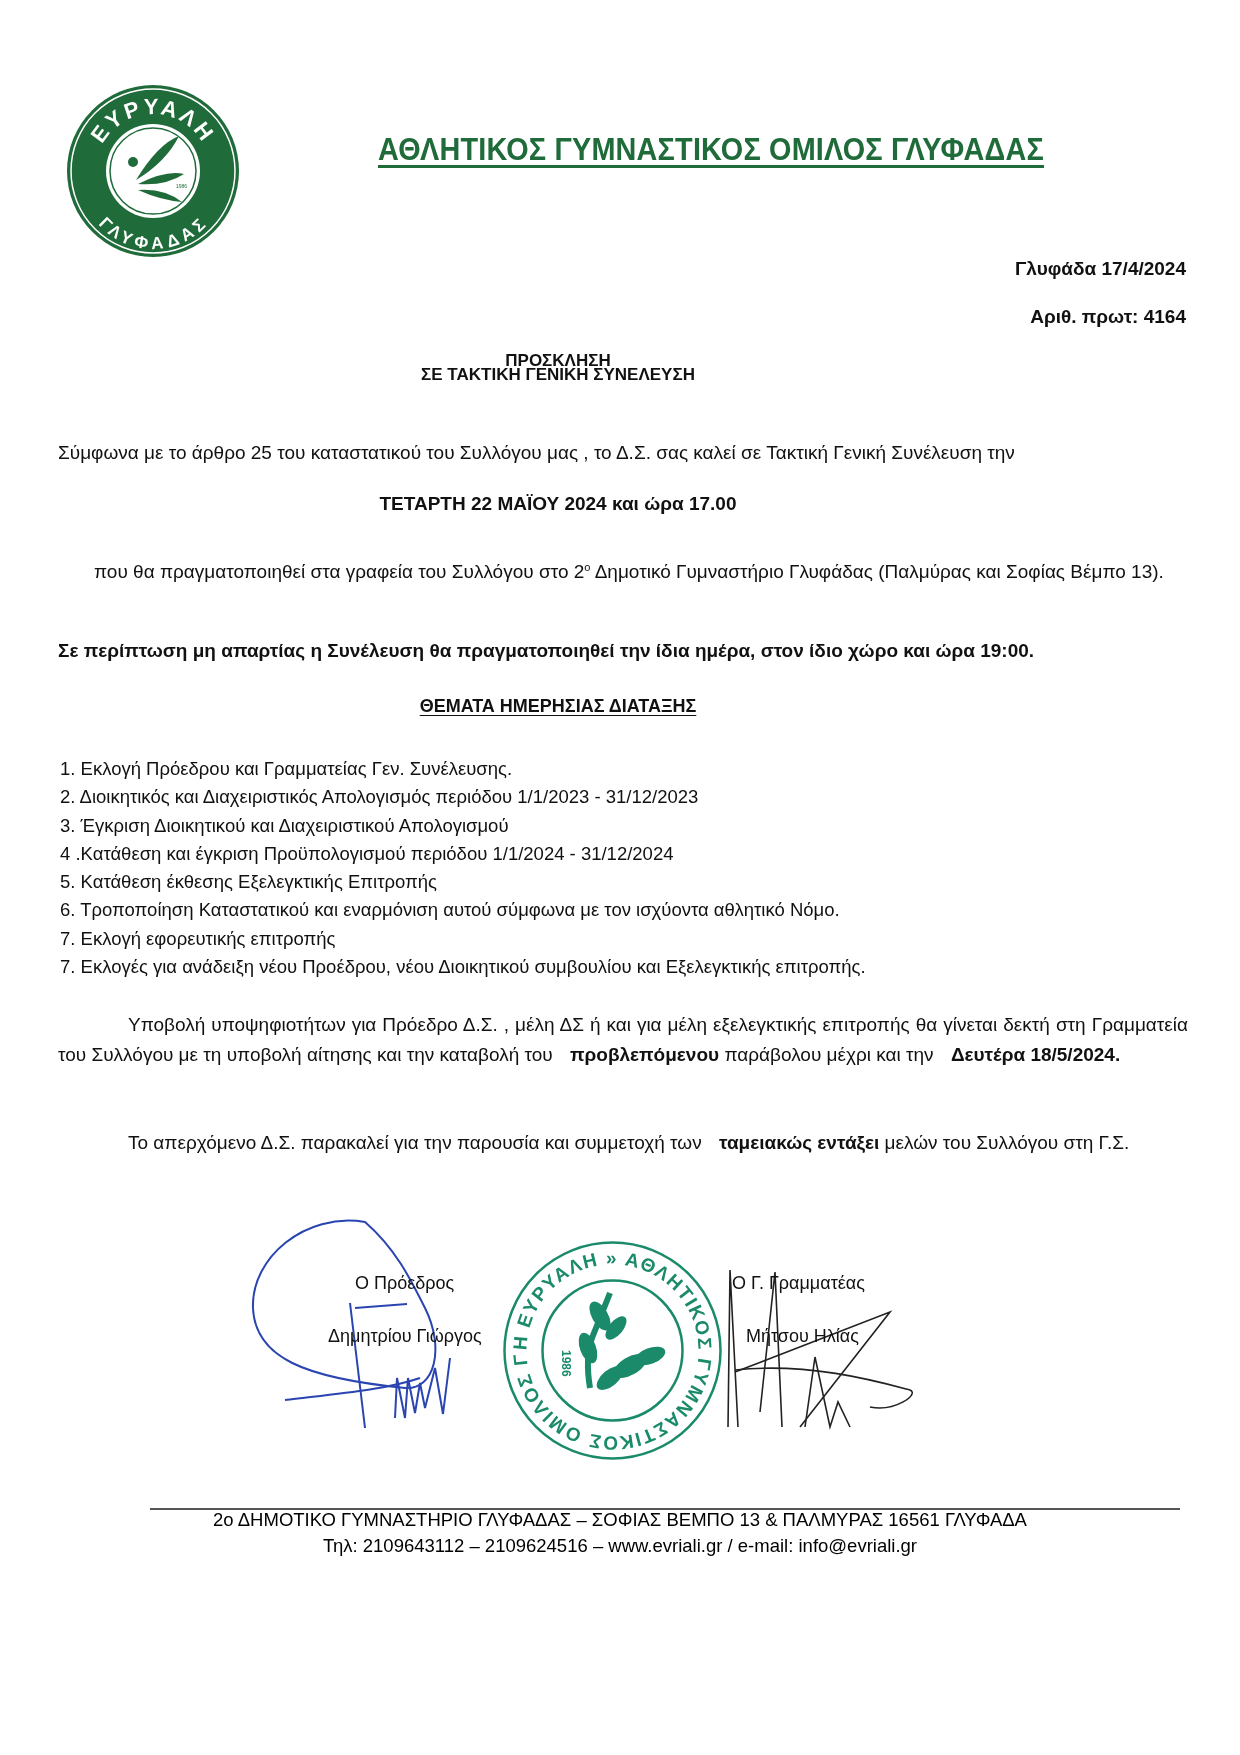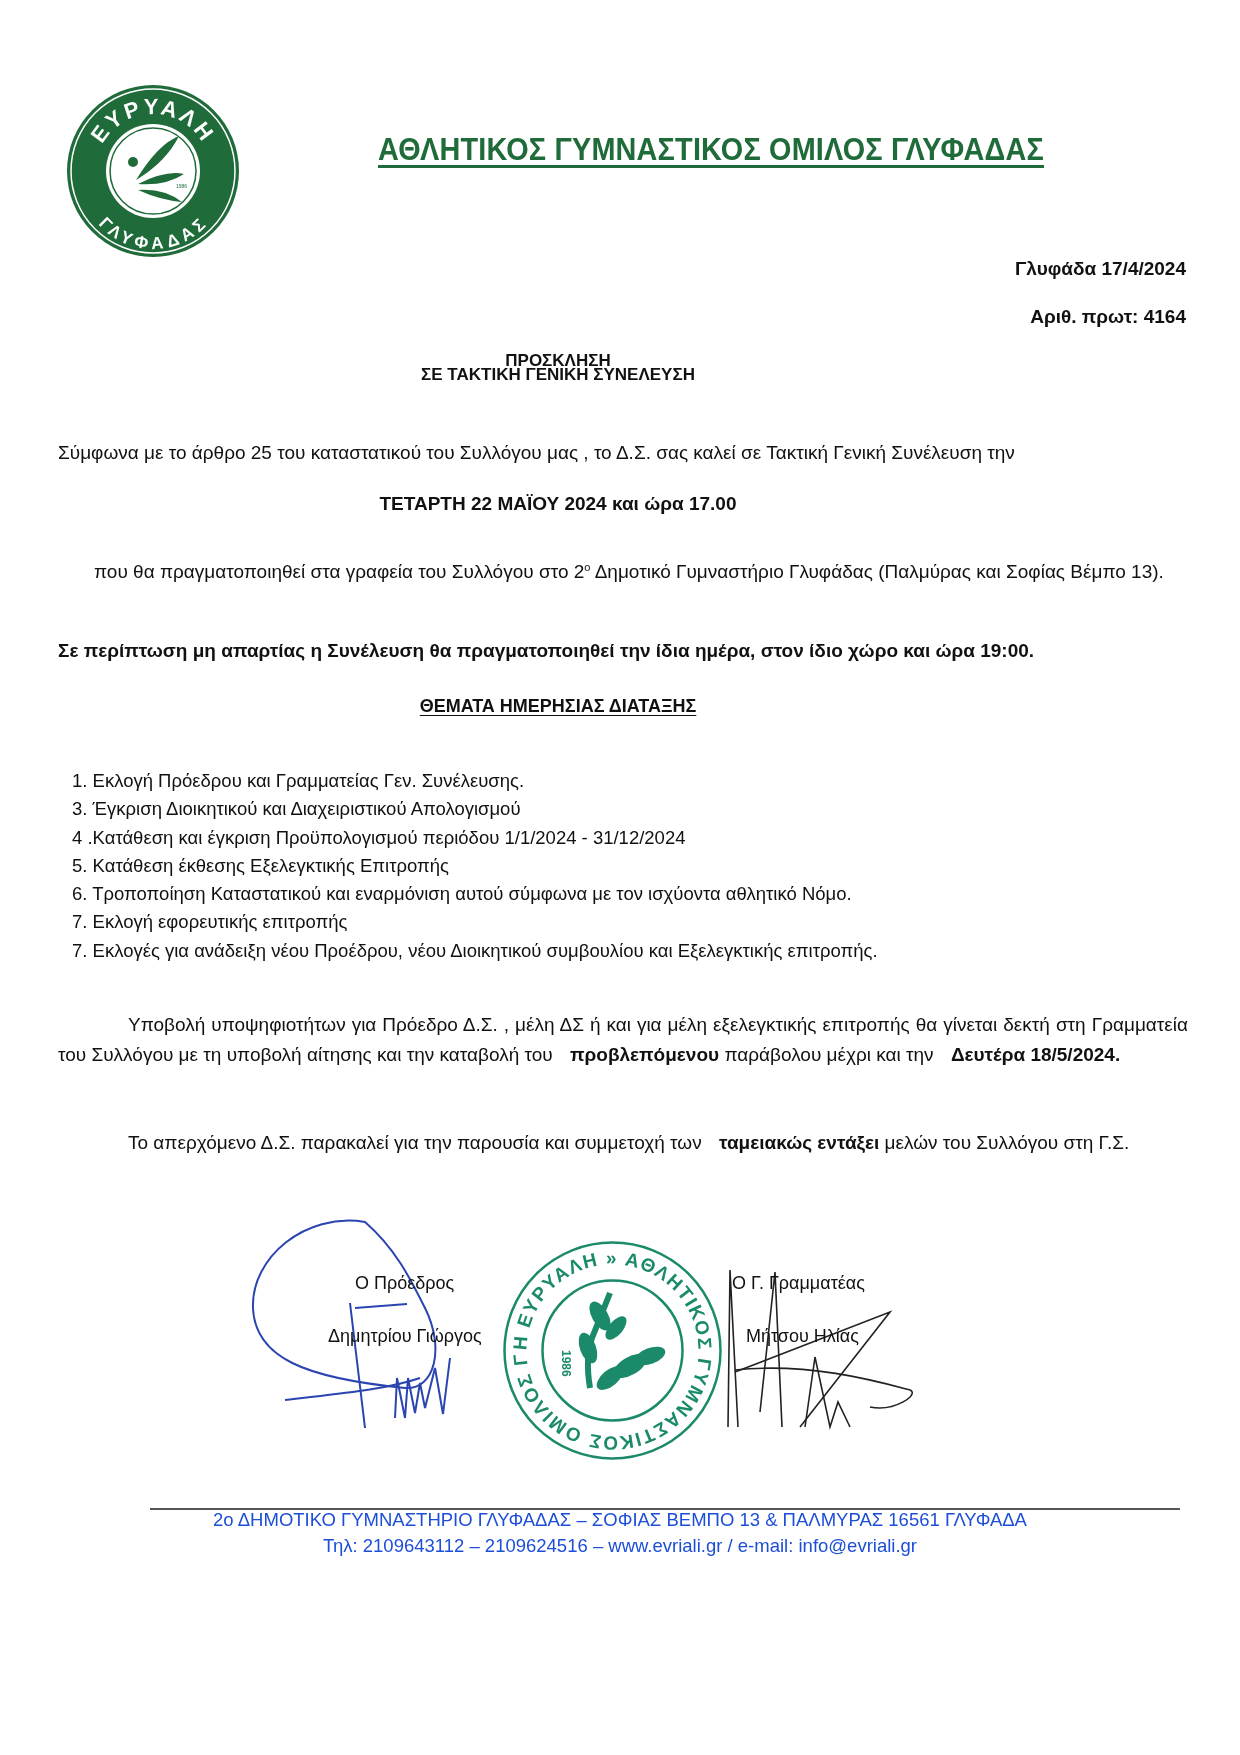--- a/index.html
+++ b/index.html
@@ -15,34 +15,34 @@
   .meta.proto { top: 306px; }
   .center { left: 0; width: 1116px; text-align: center; font-weight: bold; }
   .h1 { top: 351px; font-size: 17px; }
   .h2 { top: 365px; font-size: 17px; }
   .para { left: 58px; width: 1130px; font-size: 19px; line-height: 30px; }
   .p-intro { top: 438px; }
   .p-when { top: 493px; font-size: 19px; }
   .p-place { top: 552px; margin-left: 36px; }
   .p-quorum { top: 636px; font-weight: bold; }
   .agenda-title { top: 696px; font-size: 18px; text-decoration: underline; text-underline-offset: 3px; }
-  .agenda { left: 56px; top: 751px; font-size: 18.5px; line-height: 28.3px; margin: 16px; padding: 0; list-style: none; }
+  .agenda { left: 56px; top: 751px; font-size: 18.5px; line-height: 28.3px; margin: 4px; padding: 0; list-style: none; }
   .p-cand { top: 1010px; text-align: justify; }
   .p-cand .indent { display: inline-block; width: 70px; }
   .p-close { top: 1128px; }
   .p-close .indent { display: inline-block; width: 70px; }
   .sig-label { font-size: 18px; }
   .sig-president { left: 355px; top: 1273px; }
   .sig-president-name { left: 328px; top: 1326px; }
   .sig-secretary { left: 732px; top: 1273px; }
   .sig-secretary-name { left: 746px; top: 1326px; text-align: right; }
   .signature { position: absolute; }
   .stamp { left: 500px; top: 1238px; width: 225px; height: 225px; }
   .footer-line { left: 150px; top: 1508px; width: 1030px; height: 0; border-top: 2px solid #555; }
-  .footer-text { left: 0; width: 1240px; text-align: center; color: #1d4ed8; font-size: 18.5px; }
+  .footer-text { left: 0; width: 1240px; text-align: center; color: #000000; font-size: 18.5px; }
   .footer-1 { top: 1509px; }
   .footer-2 { top: 1535px; }
   b { font-weight: bold; margin-left: 12px; }
 </style>
 </head>
 <body>
 
 <div class="abs logo">
   <svg width="174" height="174" viewBox="0 0 174 174">
     <defs>
@@ -79,20 +79,21 @@
 
 <div class="abs para p-place">
   <span>που θα πραγματοποιηθεί στα γραφεία  του Συλλόγου στο 2</span><sup style="font-size:11px">ο</sup><span>  Δημοτικό Γυμναστήριο Γλυφάδας (Παλμύρας και Σοφίας Βέμπο 13).</span>
 </div>
 
 <div class="abs para p-quorum">Σε περίπτωση μη απαρτίας η Συνέλευση θα πραγματοποιηθεί την ίδια ημέρα, στον ίδιο χώρο και ώρα 19:00.</div>
 
 <div class="abs center agenda-title">ΘΕΜΑΤΑ ΗΜΕΡΗΣΙΑΣ ΔΙΑΤΑΞΗΣ</div>
 <ul class="abs agenda">
   <li>1. Εκλογή Πρόεδρου και Γραμματείας Γεν. Συνέλευσης.</li>
+  <li>2. Διοικητικός και Διαχειριστικός Απολογισμός περιόδου 1/1/2023 - 31/12/2023</li>
   <li>3. Έγκριση Διοικητικού και Διαχειριστικού Απολογισμού</li>
   <li>4 .Κατάθεση και έγκριση Προϋπολογισμού περιόδου 1/1/2024 - 31/12/2024</li>
   <li>5. Κατάθεση έκθεσης Εξελεγκτικής Επιτροπής</li>
   <li>6. Τροποποίηση Καταστατικού και εναρμόνιση αυτού σύμφωνα με τον ισχύοντα αθλητικό Νόμο.</li>
   <li>7. Εκλογή εφορευτικής επιτροπής</li>
   <li>7. Εκλογές για ανάδειξη νέου Προέδρου, νέου Διοικητικού συμβουλίου και Εξελεγκτικής επιτροπής.</li>
 </ul>
 
 <div class="abs para p-cand">
   <span class="indent"></span><span>Υποβολή υποψηφιοτήτων για Πρόεδρο Δ.Σ. , μέλη ΔΣ ή και για μέλη εξελεγκτικής επιτροπής θα γίνεται δεκτή στη Γραμματεία του Συλλόγου  με τη υποβολή αίτησης και την καταβολή του </span><b>προβλεπόμενου</b><span> παράβολου μέχρι και την </span><b>Δευτέρα 18/5/2024.</b>

